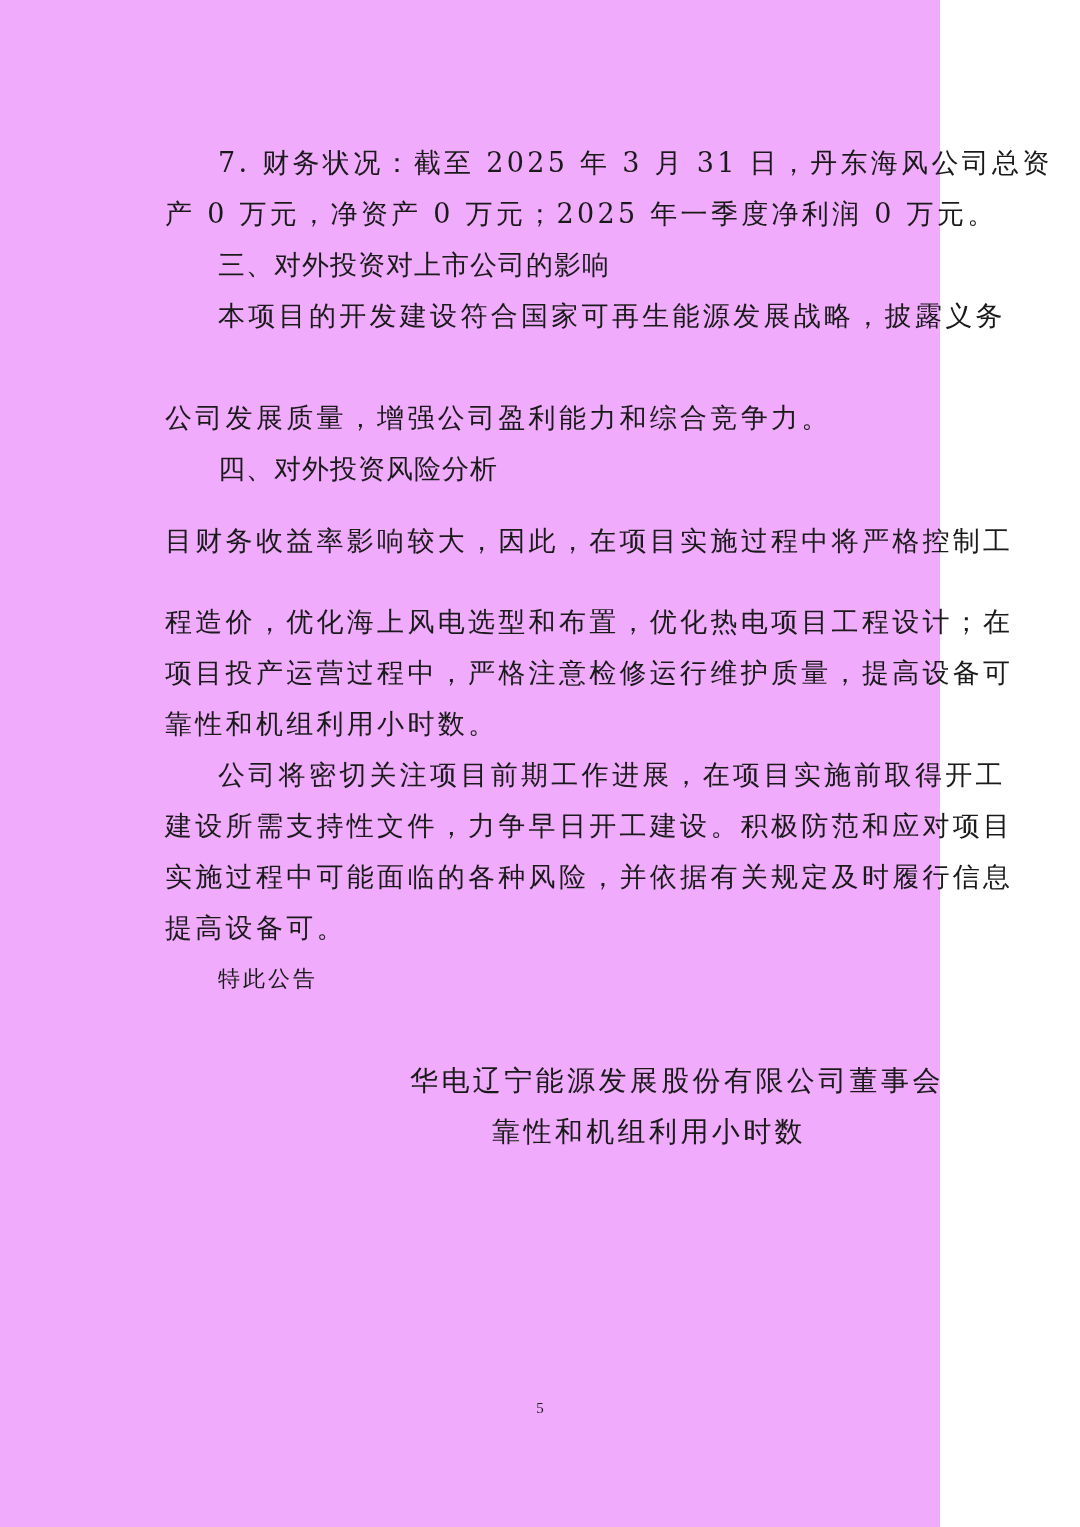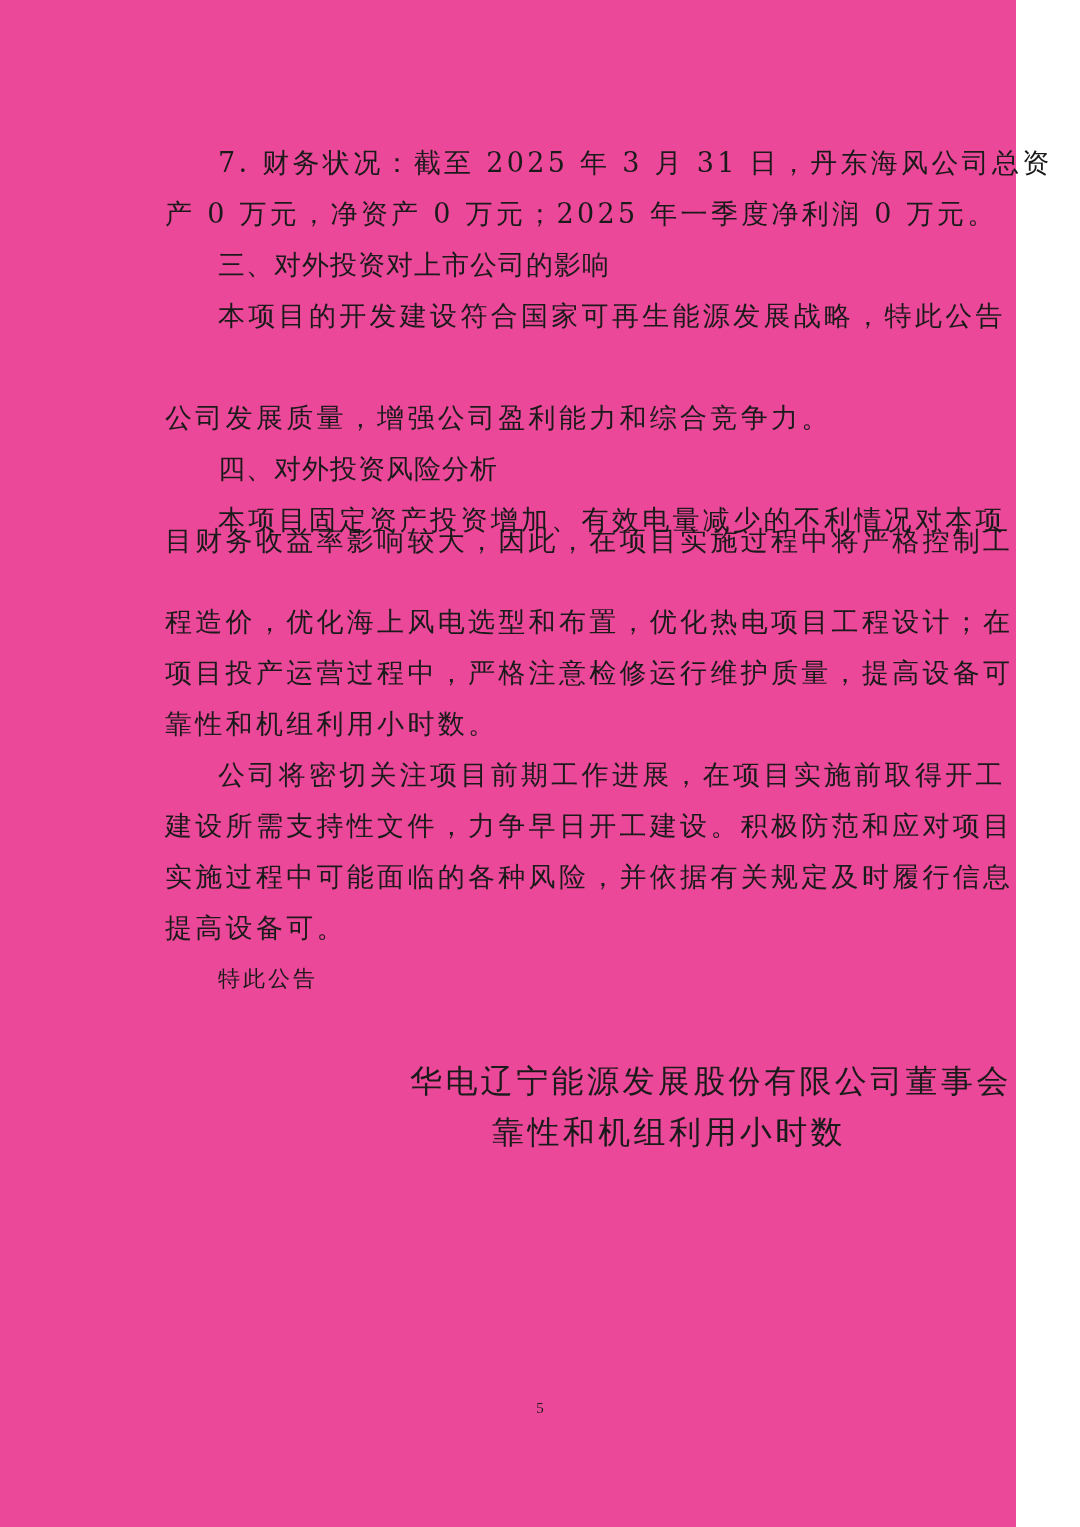--- a/index.html
+++ b/index.html
@@ -11,23 +11,23 @@
       width: 1080px;
       height: 1527px;
       position: relative;
       overflow: hidden;
       color: #1a1a1a;
       font-family: "DejaVu Serif", "Liberation Serif", serif;
     }
     .page {
       position: absolute;
       left: 0; top: 0;
-      width: 1016px;
+      width: 940px;
       height: 1527px;
-      background: #ec4899;
+      background: #f0abfc;
     }
     .line {
       position: absolute;
       left: 165px;
       width: 752px;
       font-size: 27px;
       line-height: 34px;
       white-space: nowrap;
       letter-spacing: 3.3px;
       text-align: justify;
@@ -53,21 +53,21 @@
     .closing {
       position: absolute;
       left: 218px;
       font-size: 22px;
       line-height: 34px;
       letter-spacing: 3px;
       white-space: nowrap;
     }
     .sign {
       position: absolute;
-      font-size: 32px;
+      font-size: 28px;
       line-height: 34px;
       letter-spacing: 3.4px;
       white-space: nowrap;
     }
     .page-number {
       position: absolute;
       left: 530px;
       top: 1400px;
       width: 20px;
       text-align: center;
@@ -77,25 +77,24 @@
   </style>
 </head>
 <body>
 
 <div class="page">
 
   <div class="line indent" style="top:146px;">7. 财务状况：截至 2025 年 3 月 31 日，丹东海风公司总资</div>
   <div class="line last" style="top:197px;">产 0 万元，净资产 0 万元；2025 年一季度净利润 0 万元。</div>
 
   <div class="heading" style="top:248px;">三、对外投资对上市公司的影响</div>
-  <div class="line indent" style="top:299px;">本项目的开发建设符合国家可再生能源发展战略，特此公告</div>
+  <div class="line indent" style="top:299px;">本项目的开发建设符合国家可再生能源发展战略，披露义务</div>
   <div class="line last" style="top:401px;">公司发展质量，增强公司盈利能力和综合竞争力。</div>
 
   <div class="heading" style="top:452px;">四、对外投资风险分析</div>
-  <div class="line indent" style="top:503px;">本项目固定资产投资增加、有效电量减少的不利情况对本项</div>
   <div class="line" style="top:524px;">目财务收益率影响较大，因此，在项目实施过程中将严格控制工</div>
   <div class="line" style="top:605px;">程造价，优化海上风电选型和布置，优化热电项目工程设计；在</div>
   <div class="line" style="top:656px;">项目投产运营过程中，严格注意检修运行维护质量，提高设备可</div>
   <div class="line last" style="top:707px;">靠性和机组利用小时数。</div>
 
   <div class="line indent" style="top:758px;">公司将密切关注项目前期工作进展，在项目实施前取得开工</div>
   <div class="line" style="top:809px;">建设所需支持性文件，力争早日开工建设。积极防范和应对项目</div>
   <div class="line" style="top:860px;">实施过程中可能面临的各种风险，并依据有关规定及时履行信息</div>
   <div class="line last" style="top:911px;">提高设备可。</div>
 

